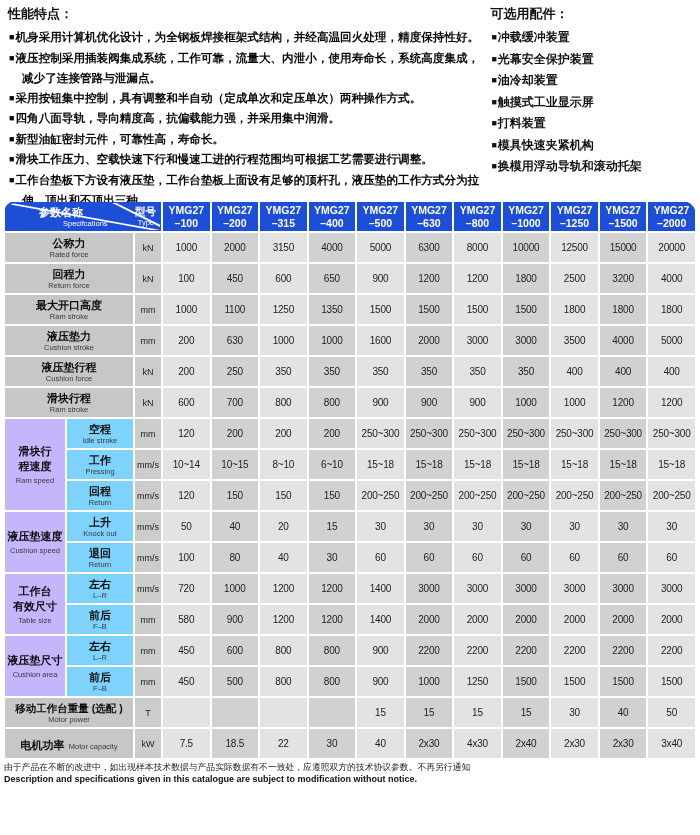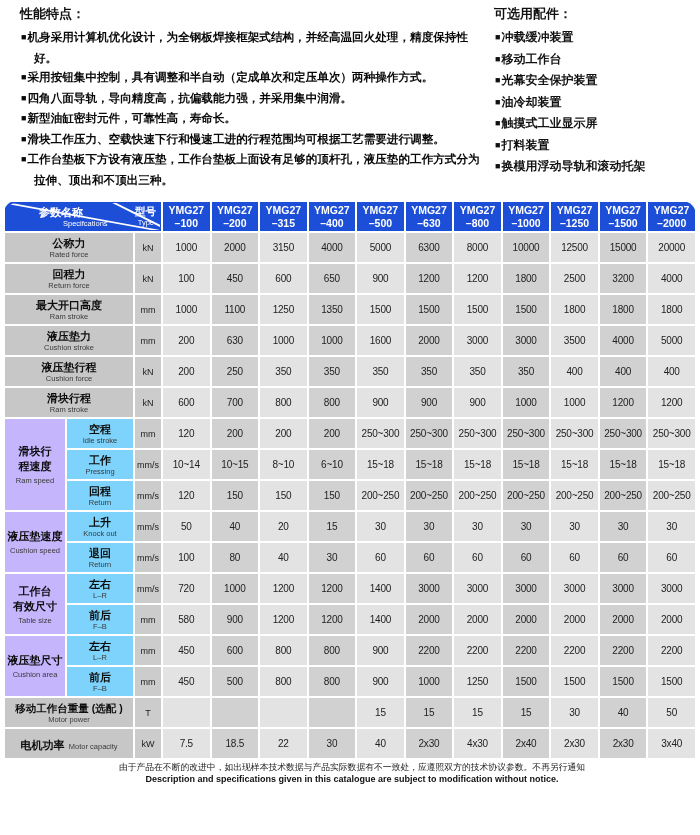--- a/index.html
+++ b/index.html
@@ -1,21 +1,21 @@
 <!DOCTYPE html>
 <html><head>
 <meta charset="utf-8">
 <style>
   html,body{margin:0;padding:0;background:#fff;}
   body{
     width:700px;height:835px;overflow:hidden;
     font-family:"Liberation Sans","DejaVu Sans",sans-serif;
     color:#111;-webkit-font-smoothing:antialiased;
   }
-  .top{display:flex;padding:5px 2px 0 20px;height:200px;box-sizing:border-box;}
+  .top{display:flex;padding:5px 2px 0 8px;height:200px;box-sizing:border-box;}
   .features{width:482px;}
   .features h3,.accessories h3{font-size:13px;margin:0 0 4px 0;font-weight:bold;}
   .features ul,.accessories ul{list-style:none;margin:1px;padding:0;}
   .features li{
     font-size:11.6px;font-weight:bold;line-height:19.5px;
     padding-left:13px;text-indent:-13px;color:#0a0a0a;
   }
   .features .sq,.accessories .sq{font-size:9px;margin-right:1px;vertical-align:1px;}
   .accessories{width:210px;padding-left:6px;}
   .accessories li{font-size:12px;font-weight:bold;line-height:21.5px;white-space:nowrap;}
@@ -47,48 +47,49 @@
   td.unit{background:#cccccd;font-size:9px;color:#1c1c1c;font-weight:normal;}
   td.val{font-size:10px;color:#222;letter-spacing:-0.2px;}
   td.val.light{background:#e3e3e4;}
   td.val.dark{background:#d1d1d2;}
   .gzh{font-size:11px;font-weight:bold;line-height:15px;color:#0d0d0d;}
   .gen{font-size:7.5px;color:#3a3a3a;line-height:9px;margin-top:2px;}
   .lzh{font-size:11px;font-weight:bold;line-height:13px;color:#0d0d0d;}
   .len{font-size:7.5px;color:#3a3a3a;line-height:9px;}
   td.label .lzh.small{font-size:10.5px;}
 
-  .footer{margin:2px 0 0 4px;text-align:center;}
+  .footer{margin:2px 0 0 4px;}
   .footer .zh{font-size:8.8px;color:#222;line-height:11px;}
   .footer .en{font-size:9px;color:#111;font-weight:bold;line-height:12px;}
 </style>
 </head>
 <body>
 
 <div class="top">
   <div class="features">
     <h3>性能特点：</h3>
     <ul>
         <li><span class="sq">■</span>机身采用计算机优化设计，为全钢板焊接框架式结构，并经高温回火处理，精度保持性好。</li>
+        <li><span class="sq">■</span>液压控制采用插装阀集成系统，工作可靠，流量大、内泄小，使用寿命长，系统高度集成，减少了连接管路与泄漏点。</li>
         <li><span class="sq">■</span>采用按钮集中控制，具有调整和半自动（定成单次和定压单次）两种操作方式。</li>
         <li><span class="sq">■</span>四角八面导轨，导向精度高，抗偏载能力强，并采用集中润滑。</li>
         <li><span class="sq">■</span>新型油缸密封元件，可靠性高，寿命长。</li>
         <li><span class="sq">■</span>滑块工作压力、空载快速下行和慢速工进的行程范围均可根据工艺需要进行调整。</li>
         <li><span class="sq">■</span>工作台垫板下方设有液压垫，工作台垫板上面设有足够的顶杆孔，液压垫的工作方式分为拉伸、顶出和不顶出三种。</li>
       </ul>
   </div>
   <div class="accessories">
     <h3>可选用配件：</h3>
     <ul>
         <li><span class="sq">■</span>冲载缓冲装置</li>
-        <li><span class="sq">■</span>移动工作台</li>
         <li><span class="sq">■</span>光幕安全保护装置</li>
         <li><span class="sq">■</span>油冷却装置</li>
         <li><span class="sq">■</span>触摸式工业显示屏</li>
         <li><span class="sq">■</span>打料装置</li>
+        <li><span class="sq">■</span>模具快速夹紧机构</li>
         <li><span class="sq">■</span>换模用浮动导轨和滚动托架</li>
       </ul>
   </div>
 </div>
 
 <table class="spec">
   <colgroup>
     <col class="c-group">
       <col class="c-sub">
       <col class="c-unit">

